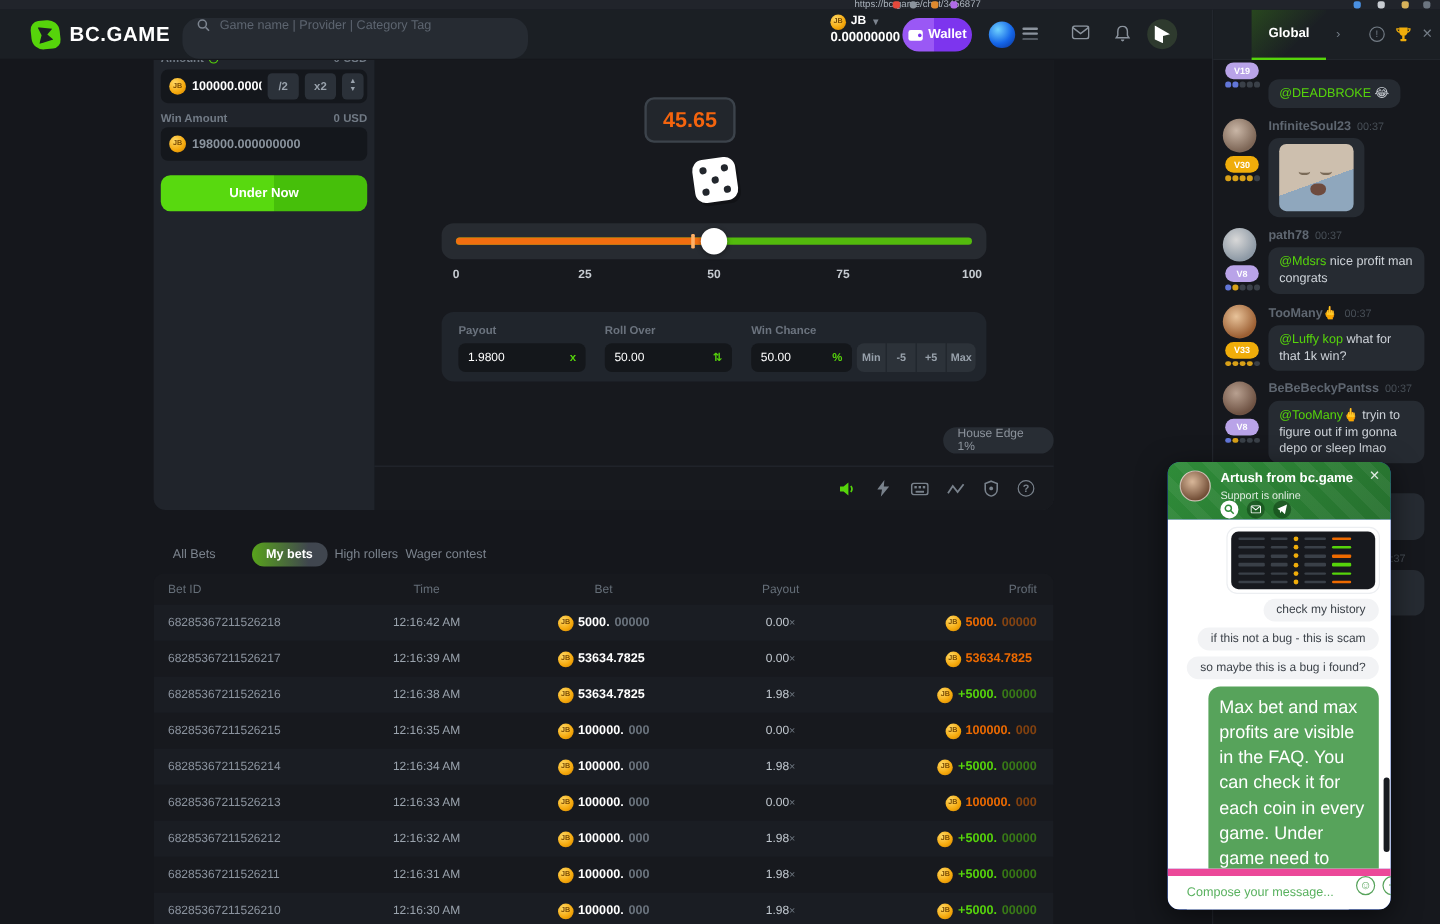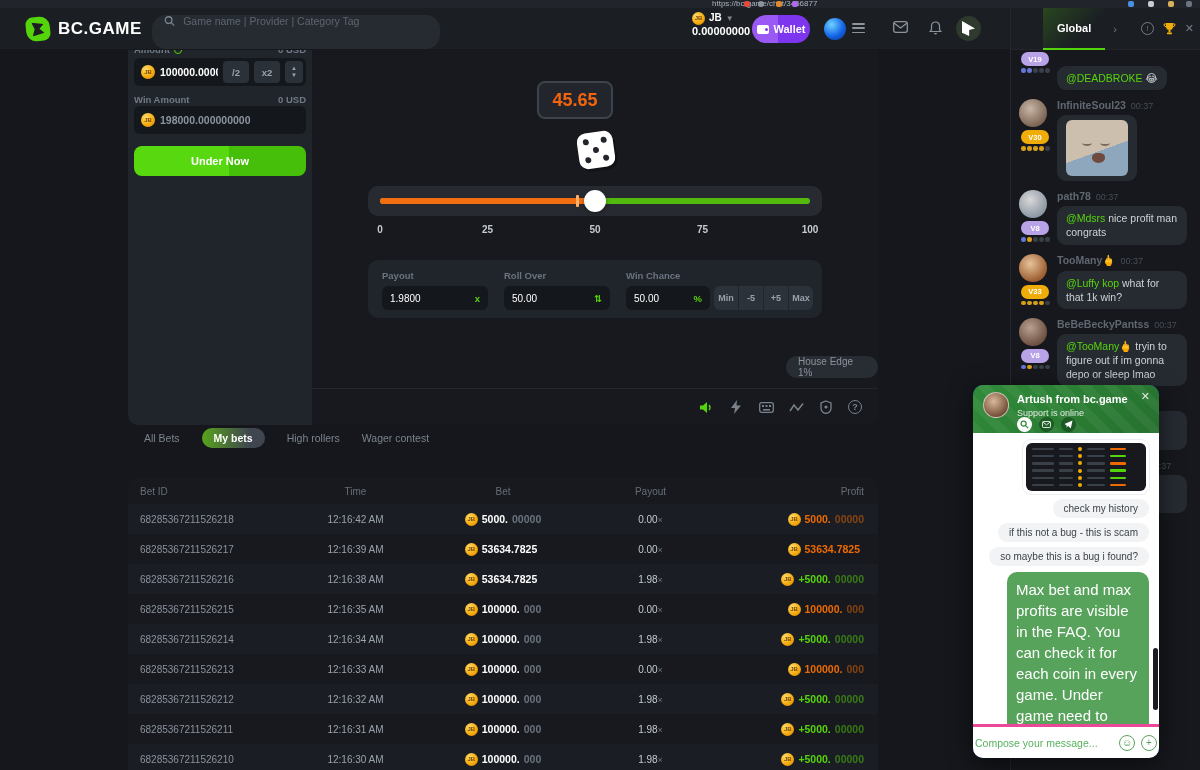--- a/index.html
+++ b/index.html
@@ -80,23 +80,23 @@
   .seg-btn { position:absolute; top:26px; height:24px; width:24px; background:#2c3239; border:none; color:#98a1ab; font-size:9px; font-weight:bold; cursor:pointer; }
 
   #house-edge { position:absolute; left:658px; top:316px; height:22px; padding:0 12px; background:#282d34; border-radius:12px; color:#8c939c; font-size:10px; display:flex; align-items:center; }
 
   #icons-bar { position:absolute; left:184px; right:0; bottom:0; height:37px; border-top:1px solid #23272e; display:flex; align-items:center; justify-content:flex-end; gap:14px; padding-right:16px; }
   .gicon { width:16px; height:16px; display:flex; align-items:center; justify-content:center; cursor:pointer; }
   .gicon svg { display:block; }
   .help-circle { width:14px; height:14px; border:1.4px solid #79828c; border-radius:50%; color:#79828c; font-size:9px; font-weight:bold; display:flex; align-items:center; justify-content:center; cursor:pointer; }
 
   
-  #bets-tabs { position:absolute; left:128px; top:427px; width:750px; height:22px; display:flex; align-items:center; gap:22px; padding-left:16px; z-index:5; }
+  #bets-tabs { position:absolute; left:128px; top:451px; width:750px; height:22px; display:flex; align-items:center; gap:6px; padding-left:16px; z-index:5; }
   .tab { color:#7b838d; font-size:10.5px; cursor:pointer; white-space:nowrap; }
-  .tab.active { background:linear-gradient(90deg,#58a31c,#40464f 75%); color:#fff; font-weight:bold; padding:4px 12px; border-radius:11px; }
+  .tab.active { background:linear-gradient(90deg,#58a31c,#40464f 75%); color:#fff; font-weight:bold; padding:4px 12px; border-radius:11px;margin-left:24px; }
   #bets-table { position:absolute; left:128px; top:478px; width:750px; height:292px; background:#17191e; border-radius:8px 8px 0 0; overflow:hidden; z-index:5; }
   .trow, #thead-row { display:grid; grid-template-columns:150px 155px 140px 155px 150px; align-items:center; height:30px; }
   #thead-row { height:26px; color:#656e78; font-size:10px; }
   .trow:nth-child(even) { background:#1a1d23; }
   .c-id { padding-left:12px; color:#8b939e; font-size:10px; }
   .c-time { text-align:center; color:#9aa3ad; font-size:10px; }
   .c-bet { display:flex; align-items:center; justify-content:center; gap:4px; }
   .c-payout { text-align:center; color:#c3cad1; font-size:10px; }
   .c-profit { display:flex; align-items:center; justify-content:flex-end; gap:4px; padding-right:14px; }
   .mult { color:#6b747e; font-size:9px; }
@@ -159,21 +159,21 @@
   .shot-row { display:flex; align-items:center; gap:5px; height:4px; }
   .shot-row b { display:block; height:2.5px; border-radius:1px; background:#3a4048; }
   .shot-row .w1{width:22px;} .shot-row .w2{width:14px;} .shot-row .w3{width:18px;}
   .shot-row .dot { width:4px; height:4px; border-radius:50%; background:#f0ad0a; }
   .shot-row .pos{background:#56d40b;width:16px;} .shot-row .neg{background:#ed6a00;width:16px;}
   .sb-right { margin:5px 0 0 auto; width:max-content; max-width:185px; background:#f2f3f5; border-radius:14px; padding:4px 11px; font-size:10px; color:#3d434a; }
   #agent-msg-wrap { position:relative; margin-top:6px; padding-left:24px; }
   #agent-avatar { position:absolute; left:0; bottom:0; width:19px; height:19px; border-radius:50%; background:radial-gradient(circle at 40% 35%,#d9b89a,#6e4a33 75%); }
   #agent-bubble { background:#57a35b; color:#fff; border-radius:10px; padding:7px 9px; font-size:15px; line-height:1.4; max-width:180px; }
   #support-scrollbar { position:absolute; right:1px; top:263px; width:5px; height:62px; background:#191c21; border-radius:3px; }
-  #compose-bar { position:absolute; left:0; right:0; bottom:0; height:34px; border-top:3px solid #ec4899; background:#fff; display:flex; align-items:center; padding:0 2px; gap:6px; }
+  #compose-bar { position:absolute; left:0; right:0; bottom:0; height:34px; border-top:6px solid #ec4899; background:#fff; display:flex; padding:0 16px; gap:6px; }
   #compose-bar input { flex:1; border:none; outline:none; font-size:10.5px; color:#2e7d32; font-family:inherit; }
   #compose-bar input::placeholder { color:#58b15e; }
   .cicon { width:16px; height:16px; min-width:16px; border:1.2px solid #57a35b; border-radius:50%; color:#57a35b; font-size:10px; display:flex; align-items:center; justify-content:center; cursor:pointer; }
 </style>
 </head>
 <body>
 
 <div id="root">
 
   <div id="browser-strip">

